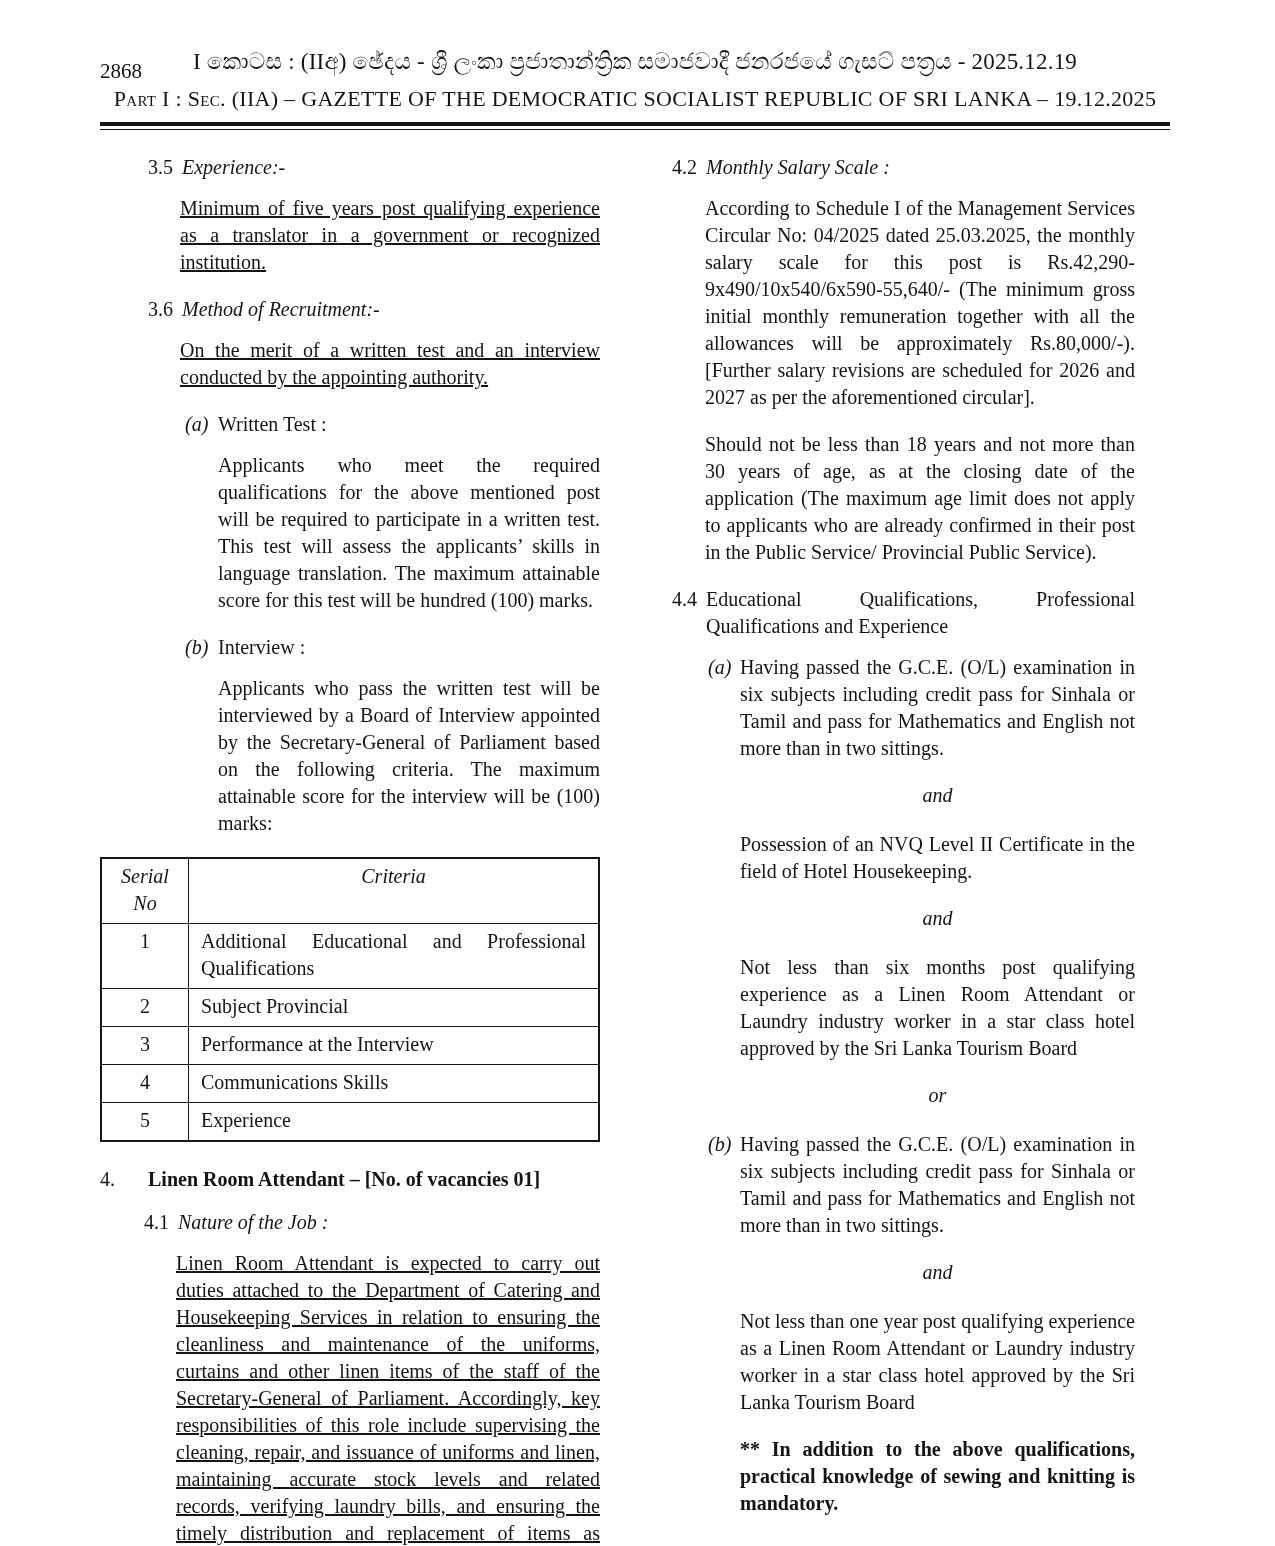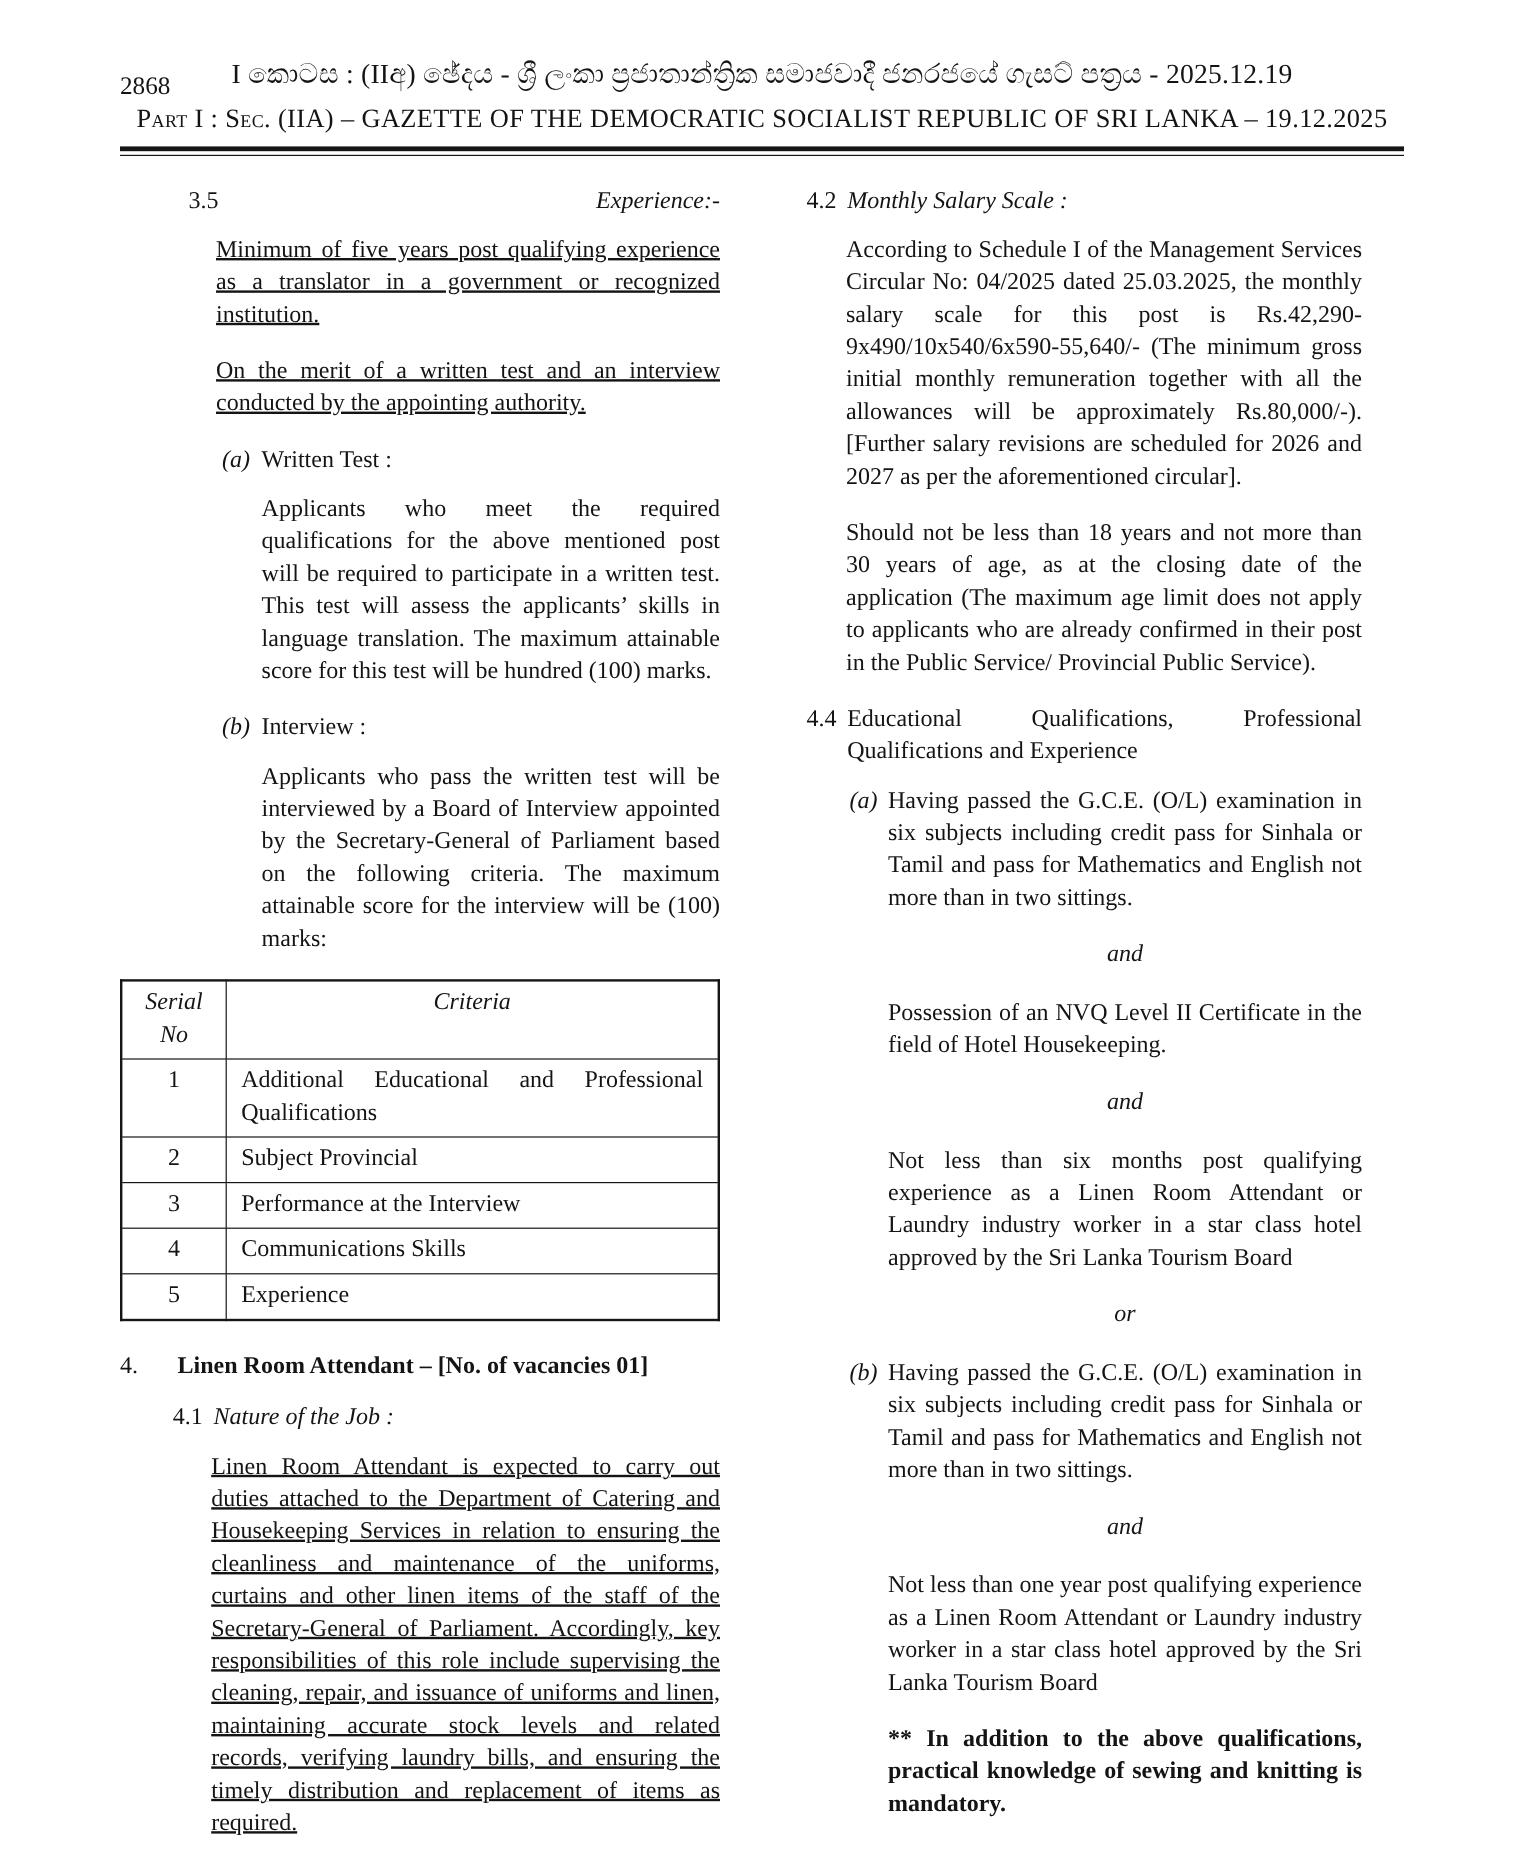--- a/index.html
+++ b/index.html
@@ -38,21 +38,21 @@
   .columns { display: flex; gap: 55px; padding-top: 24px; }
   .col { flex: none; }
   .col-left  { width: 500px; }
   .col-right { width: 480px; }
 
   .sec-head { display: flex; margin: 0 0 14px 0; }
   .sec-head .num { flex: 0 0 34px; }
   .sec-head .title { flex: 1; }
   .ital { font-style: italic; }
 
-  .lc-head  { padding-left: 48px; text-align: right; }
+  .lc-head  { padding-left: 48px; }
   .lc-head41{ padding-left: 44px; }
   .lc-para  { padding-left: 80px; margin: 0 0 20px 0; text-align: justify; text-decoration: underline; }
 
   .item-head { display: flex; padding-left: 85px; margin: 0 0 14px 0; }
   .item-head .label { flex: 0 0 33px; font-style: italic; }
   .item-para { padding-left: 118px; margin: 0 0 20px 0; text-align: justify; }
 
   .sec4-head { display: flex; margin: 6px 0 16px 0; }
   .sec4-head .num { flex: 0 0 48px; }
   .sec4-head .title { font-weight: bold; }
@@ -103,20 +103,24 @@
   <main class="columns">
 
     <section class="col col-left">
 
       <div class="sec-head lc-head">
         <span class="num">3.5</span>
         <span class="title ital">Experience:-</span>
       </div>
       <p class="lc-para">Minimum of five years post qualifying experience as a translator in a government or recognized institution.</p>
 
+      <div class="sec-head lc-head">
+        <span class="num">3.6</span>
+        <span class="title ital">Method of Recruitment:-</span>
+      </div>
       <p class="lc-para">On the merit of a written test and an interview conducted by the appointing authority.</p>
 
       <div class="item-head">
         <span class="label">(a)</span>
         <span class="title">Written Test :</span>
       </div>
       <p class="item-para">Applicants who meet the required qualifications for the above mentioned post will be required to participate in a written test. This test will assess the applicants’ skills in language translation. The maximum attainable score for this test will be hundred (100) marks.</p>
 
       <div class="item-head">
         <span class="label">(b)</span>

